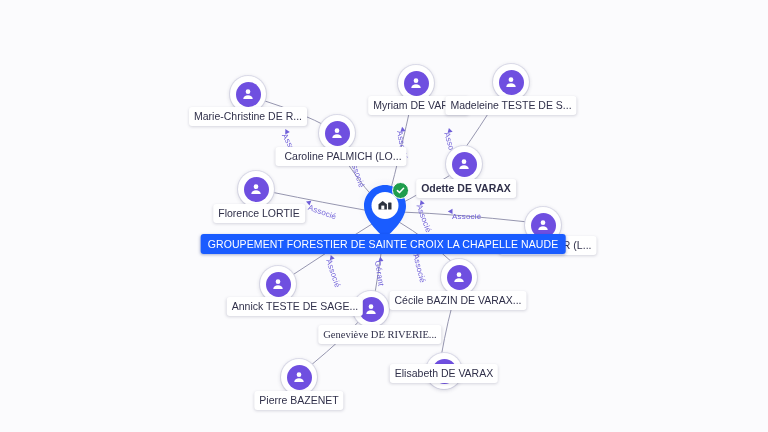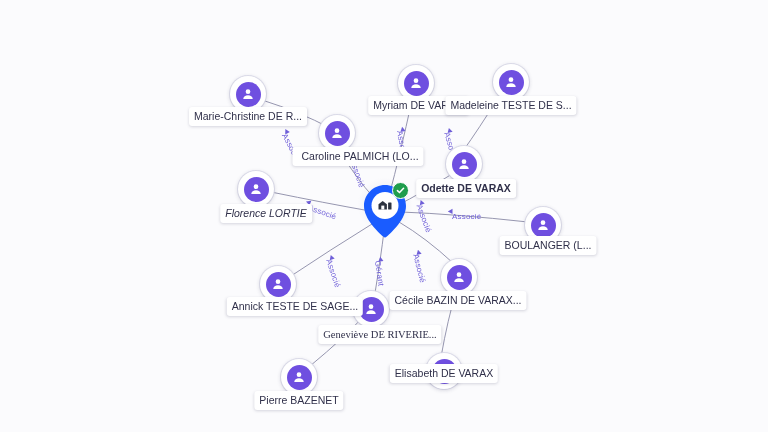--- a/index.html
+++ b/index.html
@@ -195,21 +195,21 @@
       </div>
       <div class="nlabel" style="left: 248px; top: 107px;">Marie-Christine DE R...</div>
       <div class="node" style="left: 337px; top: 133px;">
         <div class="avatar" style="background: rgb(111, 79, 224);">
           <svg width="14" height="14" viewBox="0 0 16 16" xmlns="http://www.w3.org/2000/svg">
             <circle cx="8" cy="5.3" r="2.7" fill="#ffffff"></circle>
             <path d="M2.6 13.6 a5.4 4.3 0 0 1 10.8 0 z" fill="#ffffff"></path>
           </svg>
         </div>
       </div>
-      <div class="nlabel" style="left: 358px; top: 147px; padding-left: 9px;">Caroline PALMICH (LO...</div>
+      <div class="nlabel" style="left: 341px; top: 147px; padding-left: 9px;">Caroline PALMICH (LO...</div>
       <div class="node" style="left: 416px; top: 83px;">
         <div class="avatar" style="background: rgb(111, 79, 224);">
           <svg width="14" height="14" viewBox="0 0 16 16" xmlns="http://www.w3.org/2000/svg">
             <circle cx="8" cy="5.3" r="2.7" fill="#ffffff"></circle>
             <path d="M2.6 13.6 a5.4 4.3 0 0 1 10.8 0 z" fill="#ffffff"></path>
           </svg>
         </div>
       </div>
       <div class="nlabel" style="left: 418px; top: 96px;">Myriam DE VARAX</div>
       <div class="node" style="left: 511px; top: 82px;">
@@ -231,21 +231,21 @@
       </div>
       <div class="nlabel" style="left: 466px; top: 179px; font-weight: bold;">Odette DE VARAX</div>
       <div class="node" style="left: 256px; top: 189px;">
         <div class="avatar" style="background: rgb(111, 79, 224);">
           <svg width="14" height="14" viewBox="0 0 16 16" xmlns="http://www.w3.org/2000/svg">
             <circle cx="8" cy="5.3" r="2.7" fill="#ffffff"></circle>
             <path d="M2.6 13.6 a5.4 4.3 0 0 1 10.8 0 z" fill="#ffffff"></path>
           </svg>
         </div>
       </div>
-      <div class="nlabel" style="left: 266px; top: 204px; font-style: italic;">Florence LORTIE</div>
+      <div class="nlabel" style="left: 259px; top: 204px;">Florence LORTIE</div>
       <div class="node" style="left: 543px; top: 225px;">
         <div class="avatar" style="background: rgb(111, 79, 224);">
           <svg width="14" height="14" viewBox="0 0 16 16" xmlns="http://www.w3.org/2000/svg">
             <circle cx="8" cy="5.3" r="2.7" fill="#ffffff"></circle>
             <path d="M2.6 13.6 a5.4 4.3 0 0 1 10.8 0 z" fill="#ffffff"></path>
           </svg>
         </div>
       </div>
       <div class="nlabel" style="left: 548px; top: 236px;">BOULANGER (L...</div>
       <div class="node" style="left: 278px; top: 284px;">
@@ -306,14 +306,15 @@
         <rect x="19.3" y="22.6" width="3.0" height="3.9" fill="#ffffff"></rect>
       </g>
     </svg>
     <div class="badge">
       <svg width="9" height="9" viewBox="0 0 10 10" xmlns="http://www.w3.org/2000/svg">
         <path d="M1.6 5.1 L3.9 7.3 L8.4 2.6" stroke="#ffffff" stroke-width="1.7" fill="none" stroke-linecap="round" stroke-linejoin="round"></path>
       </svg>
     </div>
   </div>
 
+  <div id="company-label" style="left: 383px; top: 234px;">GROUPEMENT FORESTIER DE SAINTE CROIX LA CHAPELLE NAUDE</div>
 
 </div>
 
 </body></html>

